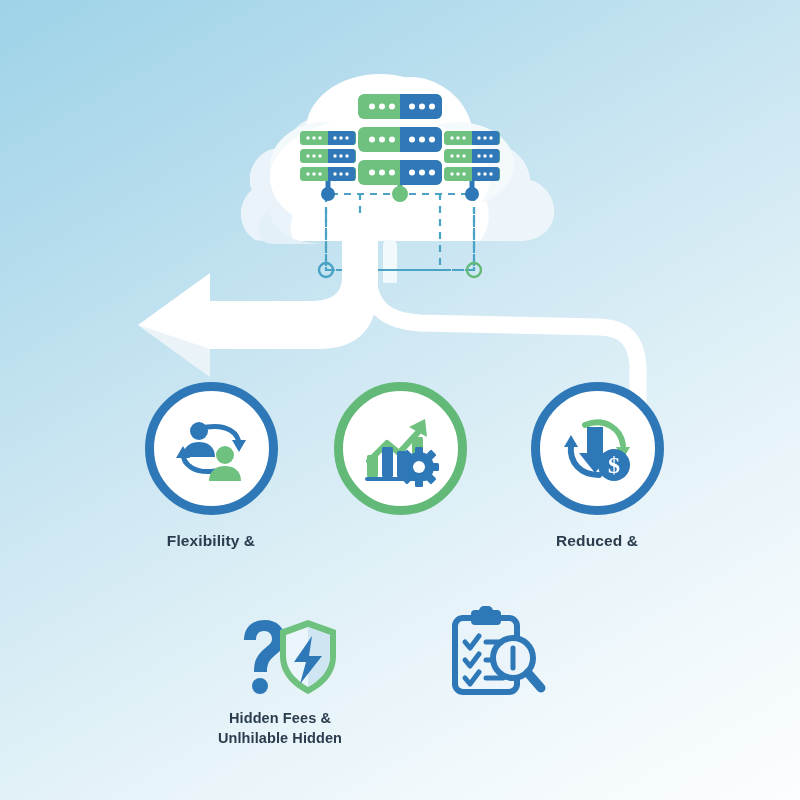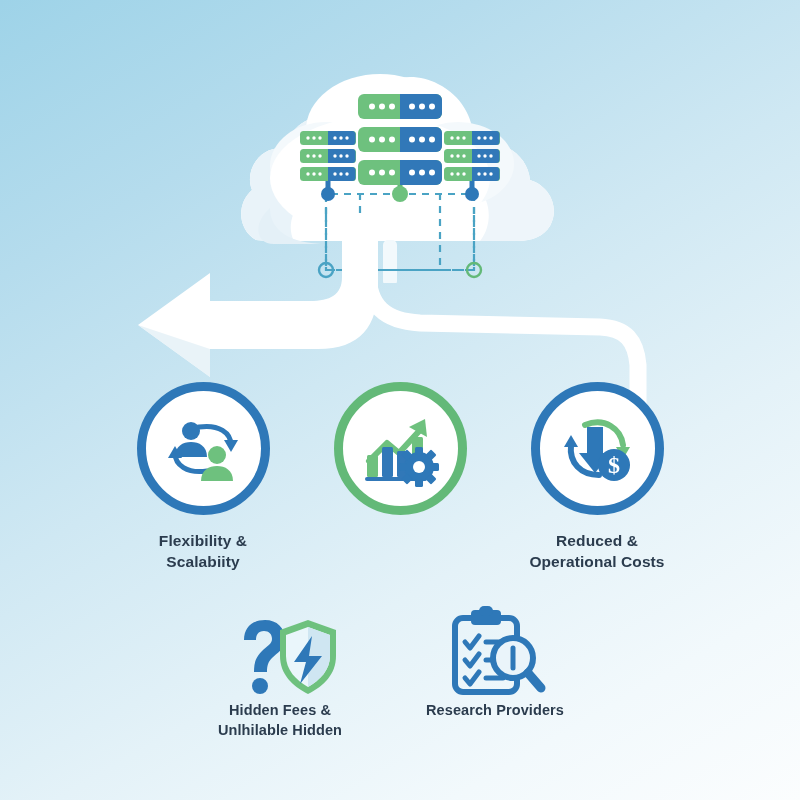--- a/index.html
+++ b/index.html
@@ -18,21 +18,21 @@
   .cloud-wrap{position:absolute;left:230px;top:58px;width:340px;height:225px;}
   .cloud-wrap svg{display:block;width:340px;height:225px;}
 
   
   .ribbon{position:absolute;left:60px;top:215px;width:700px;height:200px;}
   .ribbon svg{display:block;width:700px;height:200px;}
 
   
   .circle-row{position:absolute;left:0;top:382px;width:800px;height:200px;}
   .cnode{position:absolute;width:200px;text-align:center;}
-  .cnode.n0{left:103px;}
+  .cnode.n0{left:111px;}
   .cnode.n1{left:300px;}
   .cnode.n2{left:497px;}
   .circle{
     width:133px;height:133px;border-radius:50%;
     background:#ffffff;margin:0 auto;
     box-sizing:border-box;
     display:flex;align-items:center;justify-content:center;
     position:relative;
   }
   .circle.blue{border:9px solid #2e78b8;}
@@ -44,21 +44,21 @@
   }
 
   
   .bottom-row{position:absolute;left:0;top:608px;width:800px;height:170px;}
   .bnode{position:absolute;width:230px;text-align:center;}
   .bnode.b0{left:165px;}
   .bnode.b1{left:380px;}
   .bicon{height:88px;display:flex;align-items:flex-end;justify-content:center;}
   .bicon svg{display:block;}
   .blabel{
-    margin-top:4px;color:#2b3c4e;font-size:14.5px;line-height:1.4;
+    margin-top:12px;color:#2b3c4e;font-size:14.5px;line-height:1.4;
     font-weight:700;letter-spacing:.1px;
   }
 </style>
 </head>
 <body>
 
 <div id="stage">
 
   <div class="cloud-wrap">
     <svg viewBox="0 0 340 225" xmlns="http://www.w3.org/2000/svg">
@@ -247,21 +247,20 @@
 
           <circle cx="26" cy="20" r="9" fill="#2e78b8"></circle>
           <path d="M10 46 C10 35 18 31 26 31 C34 31 42 35 42 46 Z" fill="#2e78b8"></path>
 
           <circle cx="52" cy="44" r="9" fill="#6ec17e"></circle>
           <path d="M36 70 C36 59 44 55 52 55 C60 55 68 59 68 70 Z" fill="#6ec17e"></path>
         </svg>
       </div>
       <div class="clabel">
         <div>Flexibility &amp;</div>
-        <div>Scalabiity</div>
       </div>
     </div>
 
     <div class="cnode n1">
       <div class="circle green">
         <svg width="78" height="76" viewBox="0 0 78 76">
 
           <path d="M8 50 L26 32 L38 42 L60 18" fill="none" stroke="#6ec17e" stroke-width="6" stroke-linejoin="round" stroke-linecap="round"></path>
           <polygon points="64,8 66,26 48,16" fill="#6ec17e"></polygon>
 
@@ -302,21 +301,20 @@
 
           <rect x="28" y="16" width="16" height="28" fill="#2e78b8"></rect>
           <polygon points="20,42 52,42 36,62" fill="#2e78b8"></polygon>
 
           <circle cx="55" cy="54" r="16" fill="#2e78b8"></circle>
           <text x="55" y="62" font-family="Liberation Serif, serif" font-size="24" font-weight="bold" fill="#ffffff" text-anchor="middle">$</text>
         </svg>
       </div>
       <div class="clabel">
         <div>Reduced &amp;</div>
-        <div>Operational Costs</div>
       </div>
     </div>
   </div>
 
   <div class="bottom-row">
 
     <div class="bnode b0">
       <div class="bicon">
         <svg width="120" height="80" viewBox="0 0 120 80">
 
@@ -361,18 +359,17 @@
           </g>
 
           <g>
             <circle cx="72" cy="52" r="20" fill="#eaf4fa" stroke="#2e78b8" stroke-width="6"></circle>
             <line x1="72" y1="42" x2="72" y2="62" stroke="#2e78b8" stroke-width="5" stroke-linecap="round"></line>
             <line x1="87" y1="67" x2="100" y2="82" stroke="#2e78b8" stroke-width="9" stroke-linecap="round"></line>
           </g>
         </svg>
       </div>
       <div class="blabel">
-        <div>Research Providers</div>
       </div>
     </div>
   </div>
 
 </div>
 
 </body></html>

